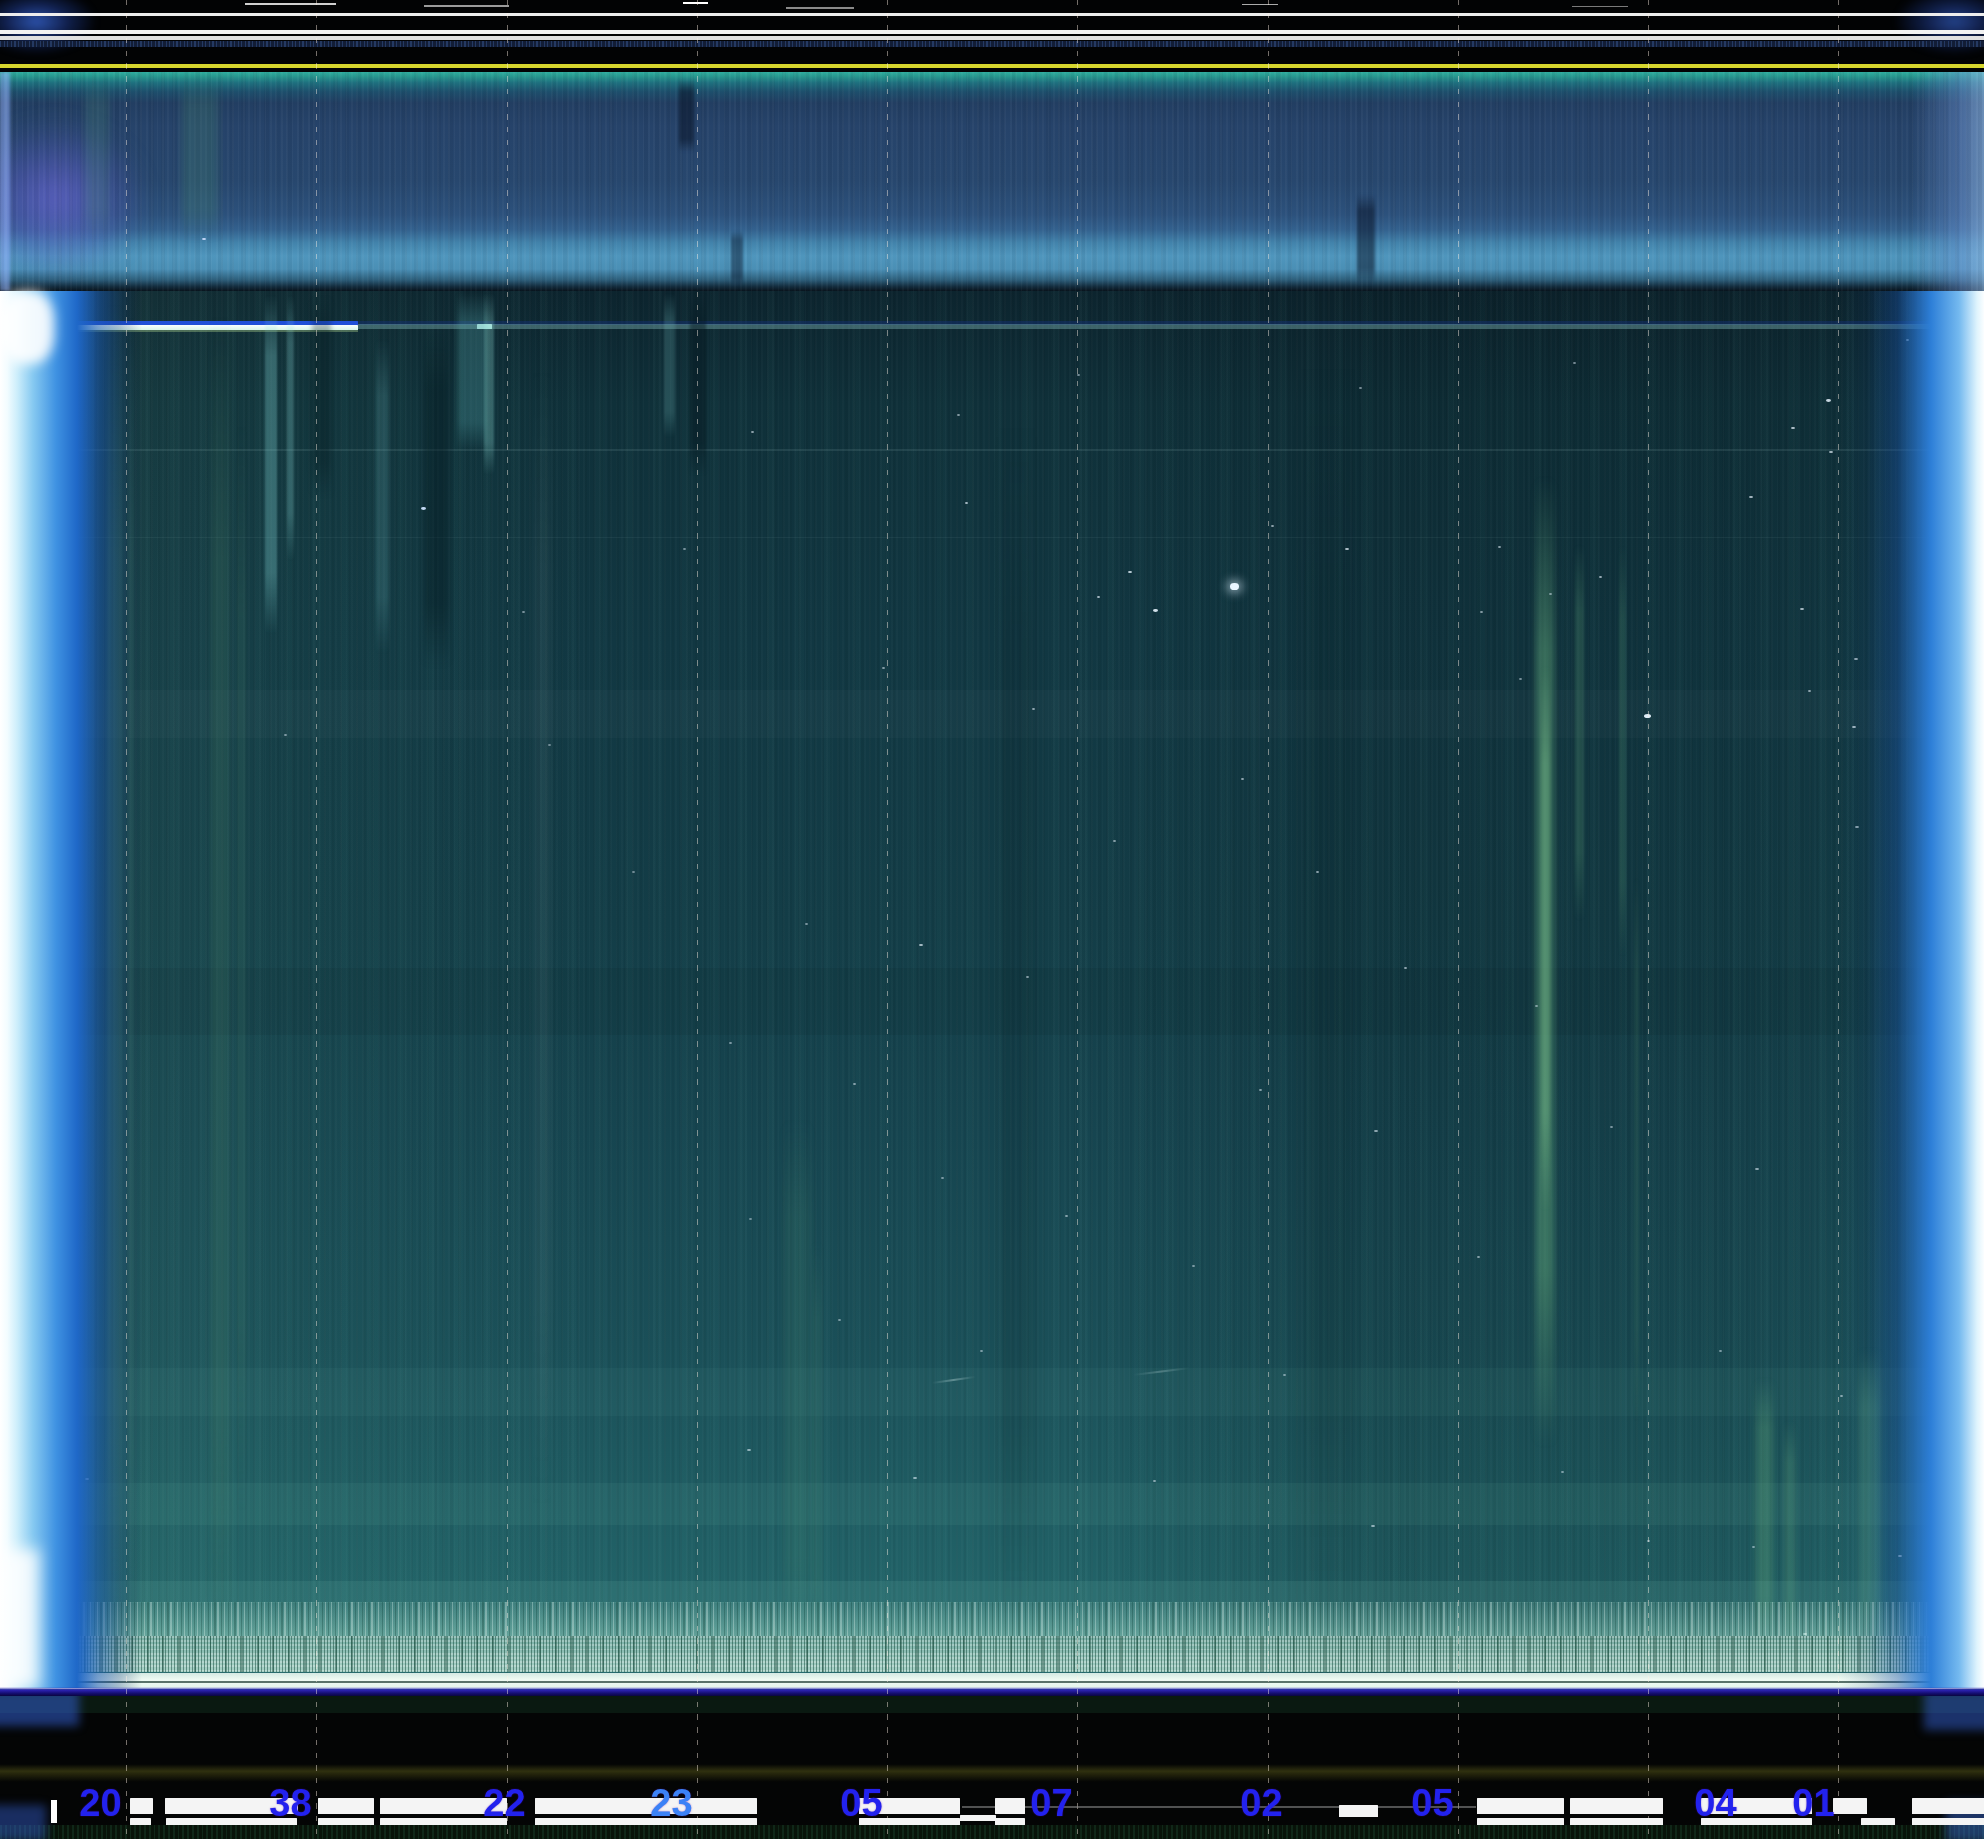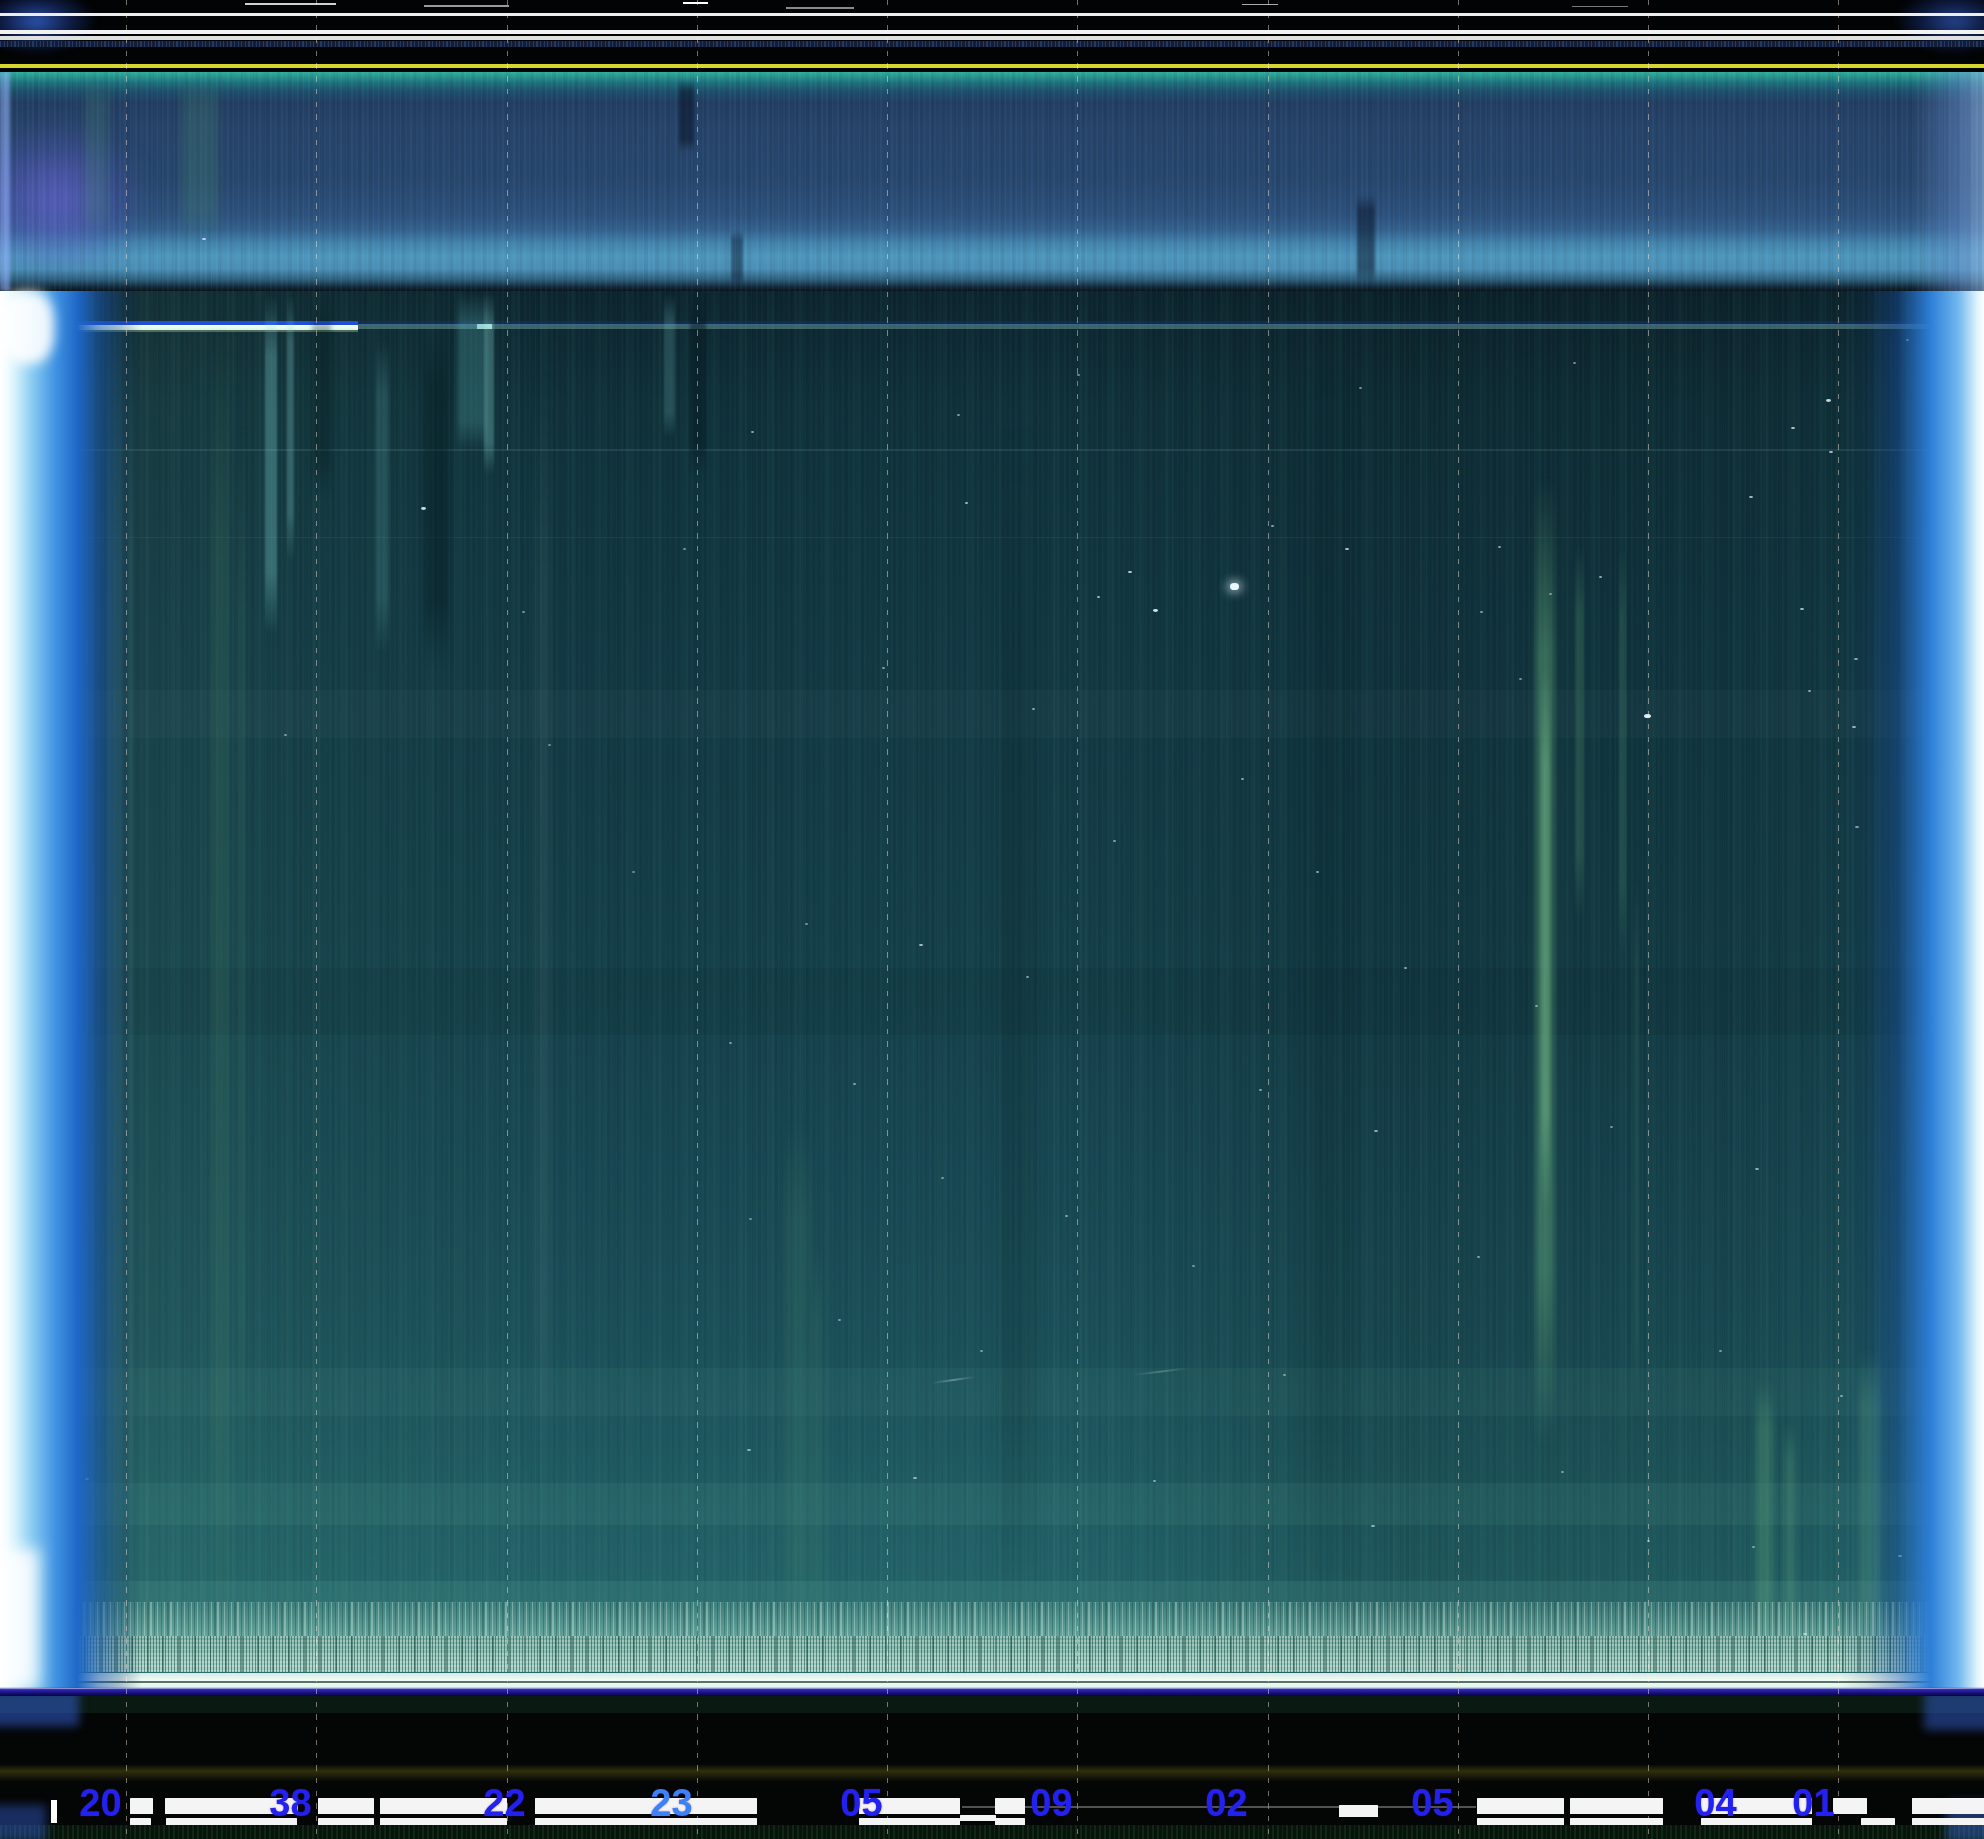--- a/index.html
+++ b/index.html
@@ -294,22 +294,22 @@
     <div id="bb-greenbottom"></div>
     <div id="bb-gl-tl" class="bb-glow"></div>
     <div id="bb-gl-bl" class="bb-glow"></div>
     <div id="bb-gl-tr" class="bb-glow"></div>
     <div id="bb-gl-br" class="bb-glow"></div>
   <div class="hour-label" style="left: 64px; color: rgb(34, 34, 238); z-index: 6;">20</div>
       <div class="hour-label" style="left: 254px; color: rgb(34, 34, 238); z-index: 6;">38</div>
       <div class="hour-label" style="left: 468px; color: rgb(34, 34, 238); z-index: 6;">22</div>
       <div class="hour-label" style="left: 635px; color: #3b82f6; z-index: 6;">23</div>
       <div class="hour-label" style="left: 825px; color: rgb(34, 34, 238); z-index: 6;">05</div>
-      <div class="hour-label" style="left: 1015px; color: rgb(34, 34, 238); z-index: 6;">09</div>
-      <div class="hour-label" style="left: 1190px; color: rgb(34, 34, 238); z-index: 6;">02</div>
+      <div class="hour-label" style="left: 1015px; color: rgb(34, 34, 238); z-index: 6;">07</div>
+      <div class="hour-label" style="left: 1225px; color: rgb(34, 34, 238); z-index: 6;">02</div>
       <div class="hour-label" style="left: 1396px; color: rgb(34, 34, 238); z-index: 6;">05</div>
       <div class="hour-label" style="left: 1679px; color: rgb(34, 34, 238); z-index: 6;">04</div>
       <div class="hour-label" style="left: 1777px; color: rgb(34, 34, 238); z-index: 6;">01</div>
       <div class="bar" style="left: 130px; top: 102px; width: 23px; height: 15.7px; z-index: 5;"></div>
       <div class="bar" style="left: 165px; top: 102px; width: 133px; height: 15.7px; z-index: 5;"></div>
       <div class="bar" style="left: 318px; top: 102px; width: 56px; height: 15.7px; z-index: 5;"></div>
       <div class="bar" style="left: 380px; top: 102px; width: 127px; height: 15.7px; z-index: 5;"></div>
       <div class="bar" style="left: 535px; top: 102px; width: 222px; height: 15.7px; z-index: 5;"></div>
       <div class="bar" style="left: 859px; top: 102px; width: 101px; height: 15.7px; z-index: 5;"></div>
       <div class="bar" style="left: 995px; top: 102px; width: 30px; height: 15.7px; z-index: 5;"></div>

